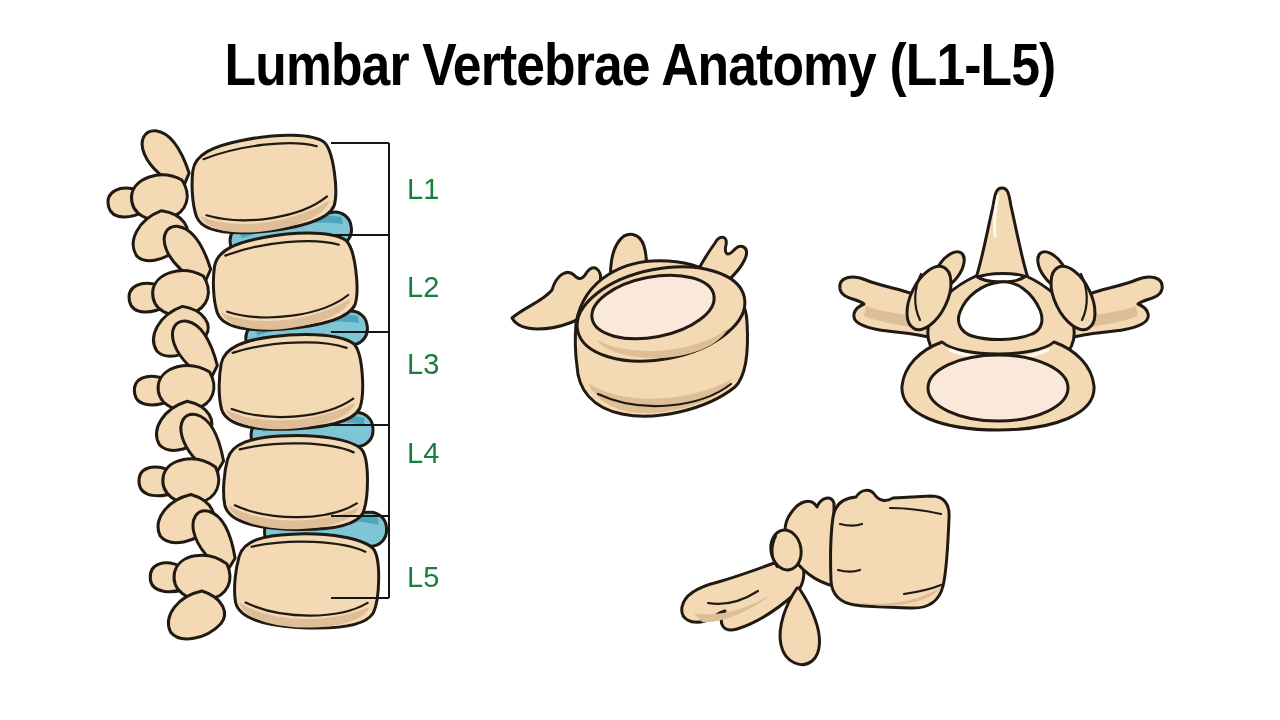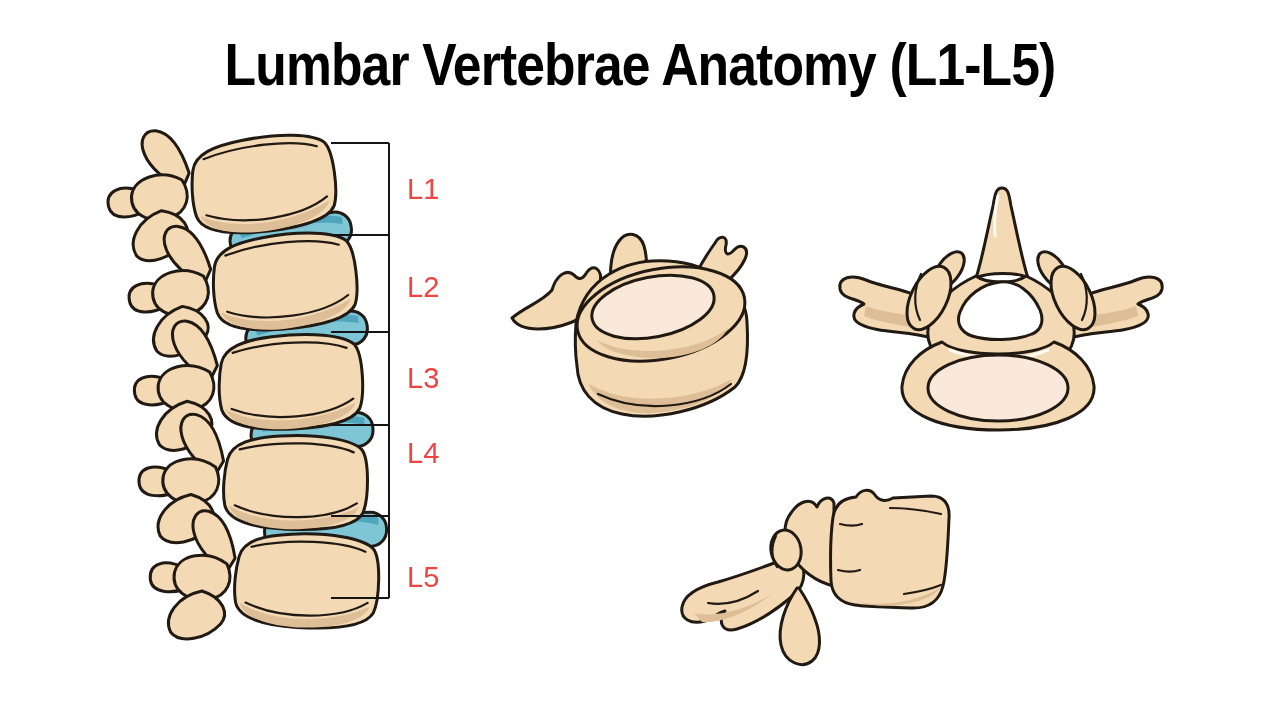--- a/index.html
+++ b/index.html
@@ -14,21 +14,21 @@
     transform:scaleX(.86);transform-origin:50% 50%;white-space:nowrap;
   }
   .fig{position:absolute;}
   .fig-spine{left:98px;top:120px;}
   .fig-bracket{left:325px;top:136px;}
   .fig-oblique{left:498px;top:226px;}
   .fig-superior{left:830px;top:178px;}
   .fig-lateral{left:650px;top:486px;}
   .level-label{
     position:absolute;left:407px;width:70px;height:34px;line-height:34px;
-    font-size:29px;color:#ef4444;
+    font-size:29px;color:#15803d;
   }
   
   .f-bone{fill:var(--bone);}
   .f-shade{fill:var(--bone-shade);}
   .f-end{fill:var(--endplate);}
   .f-disc{fill:var(--disc);}
   .f-dshade{fill:var(--disc-shade);}
   .f-white{fill:#ffffff;}
   .s-out{stroke:var(--outline);stroke-width:3;stroke-linejoin:round;stroke-linecap:round;}
   .s-thin{stroke:var(--outline);stroke-width:2.2;fill:none;stroke-linecap:round;}
@@ -89,21 +89,21 @@
     <line class="s-brk" x1="6" y1="7" x2="64" y2="7"></line>
     <line class="s-brk" x1="6" y1="99" x2="64" y2="99"></line>
     <line class="s-brk" x1="6" y1="196" x2="64" y2="196"></line>
     <line class="s-brk" x1="6" y1="289" x2="64" y2="289"></line>
     <line class="s-brk" x1="6" y1="380" x2="64" y2="380"></line>
     <line class="s-brk" x1="6" y1="462" x2="64" y2="462"></line>
   </svg>
 
   <div class="level-label" style="top:172px">L1</div>
   <div class="level-label" style="top:270px">L2</div>
-  <div class="level-label" style="top:361px">L3</div>
+  <div class="level-label" style="top:347px">L3</div>
   <div class="level-label" style="top:436px">L4</div>
   <div class="level-label" style="top:560px">L5</div>
 
   <svg class="fig fig-oblique" width="255" height="205" viewBox="0 0 255 205" aria-hidden="true">
     <path class="f-bone s-out" d="M 14,92 C 28,80 44,76 54,64 C 58,50 68,42 76,49 C 81,55 85,53 89,46 C 95,37 105,43 102,57 L 100,78 C 88,94 60,103 40,103 C 27,103 18,99 14,92 Z"></path>
     <path class="f-bone s-out" d="M 118,74 C 109,54 112,27 121,15 C 129,4 142,7 146,20 C 151,37 148,58 140,74 C 133,82 123,82 118,74 Z"></path>
     <path class="f-bone s-out" d="M 192,64 C 197,46 207,31 217,17 C 221,9 230,9 228,19 C 226,27 229,31 235,25 C 243,16 252,21 247,33 C 239,50 221,63 207,69 Z"></path>
     <path class="f-bone s-out" d="M 78,97 C 86,52 128,32 170,35 C 215,38 248,64 249,96 C 251,128 248,150 237,161 C 208,184 158,195 124,188 C 94,182 80,163 79,140 C 77,126 77,110 78,97 Z"></path>
     <ellipse class="f-bone s-out" cx="163" cy="88" rx="85" ry="45" transform="rotate(-11 163 88)"></ellipse>
     <path class="f-shade" d="M 99,114 C 130,132 198,128 230,102 C 222,120 188,134 150,132 C 123,130 106,124 99,114 Z"></path>

